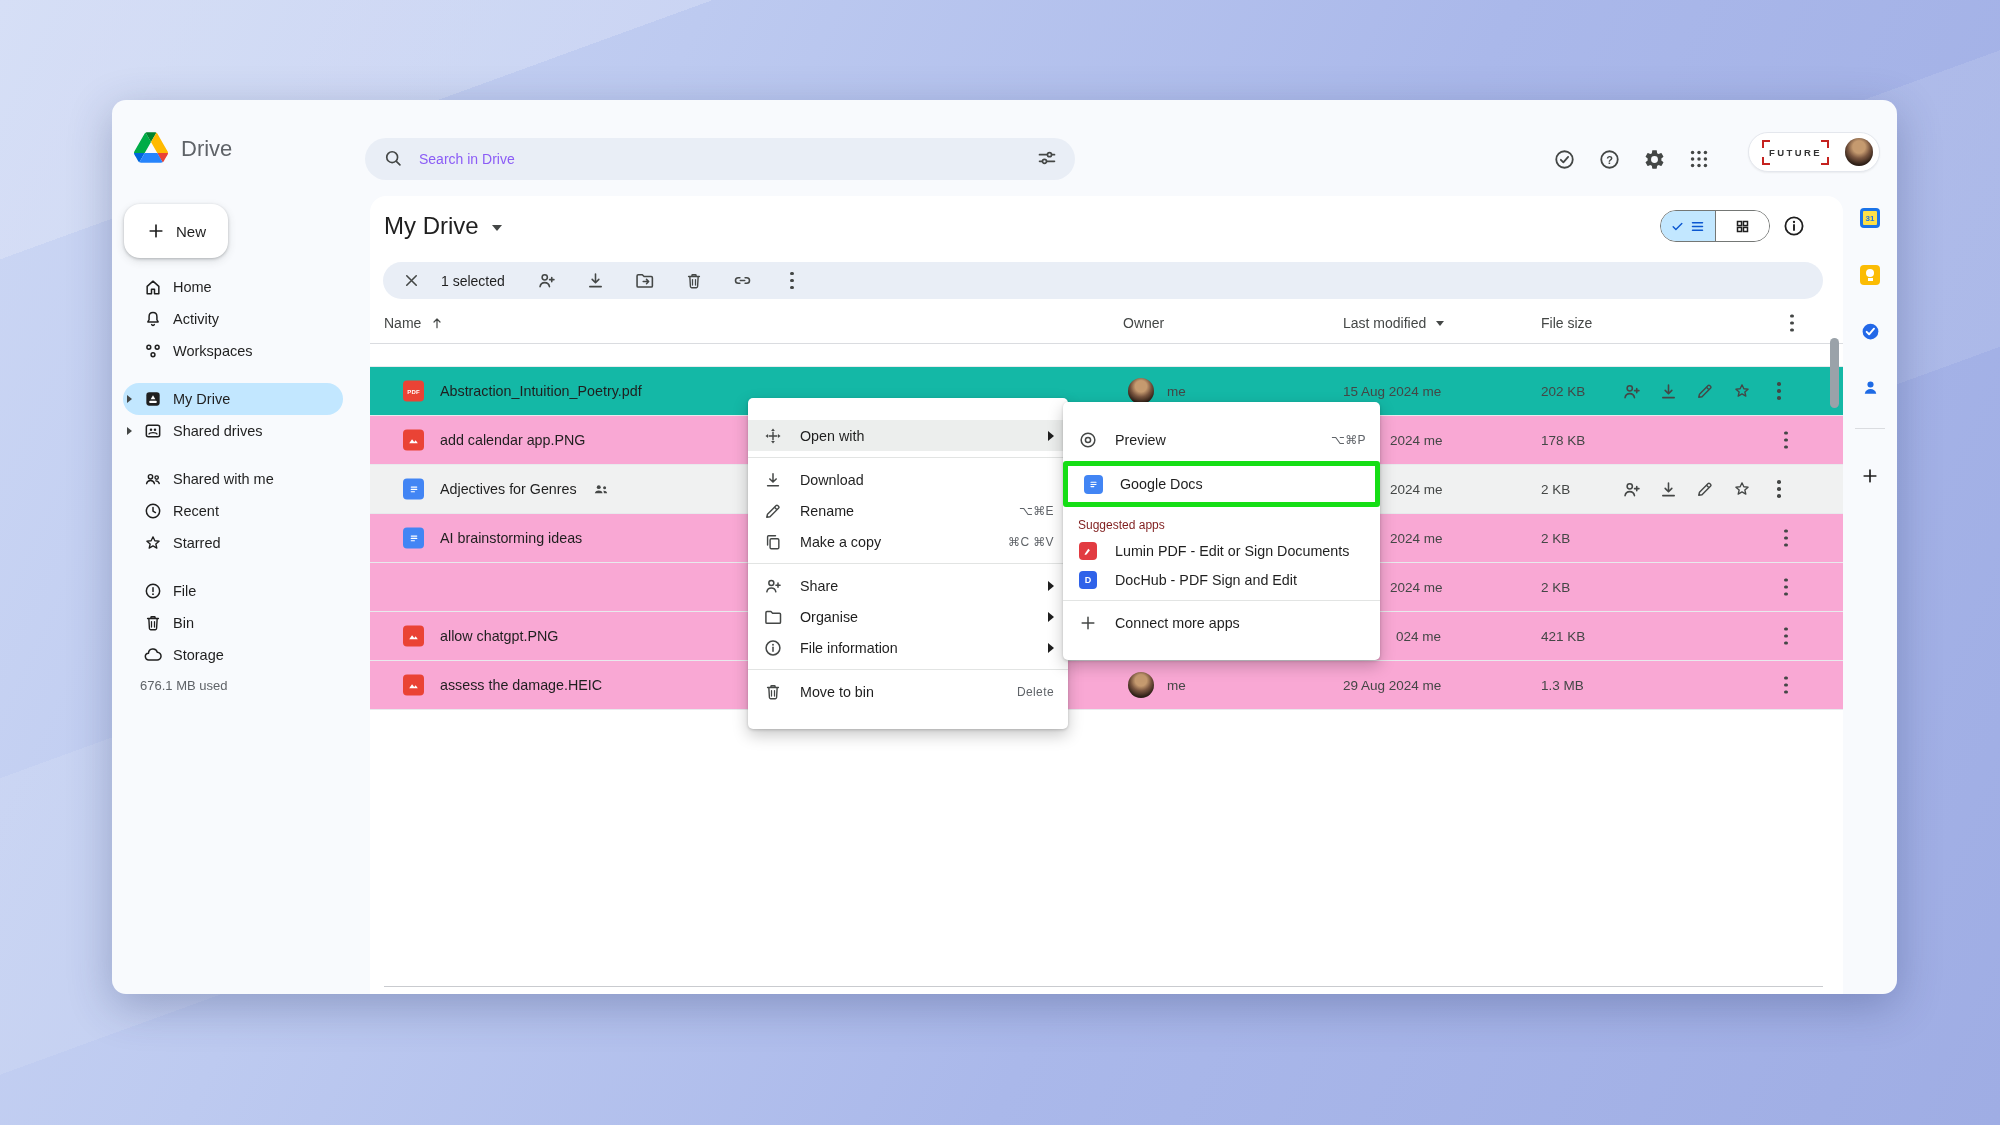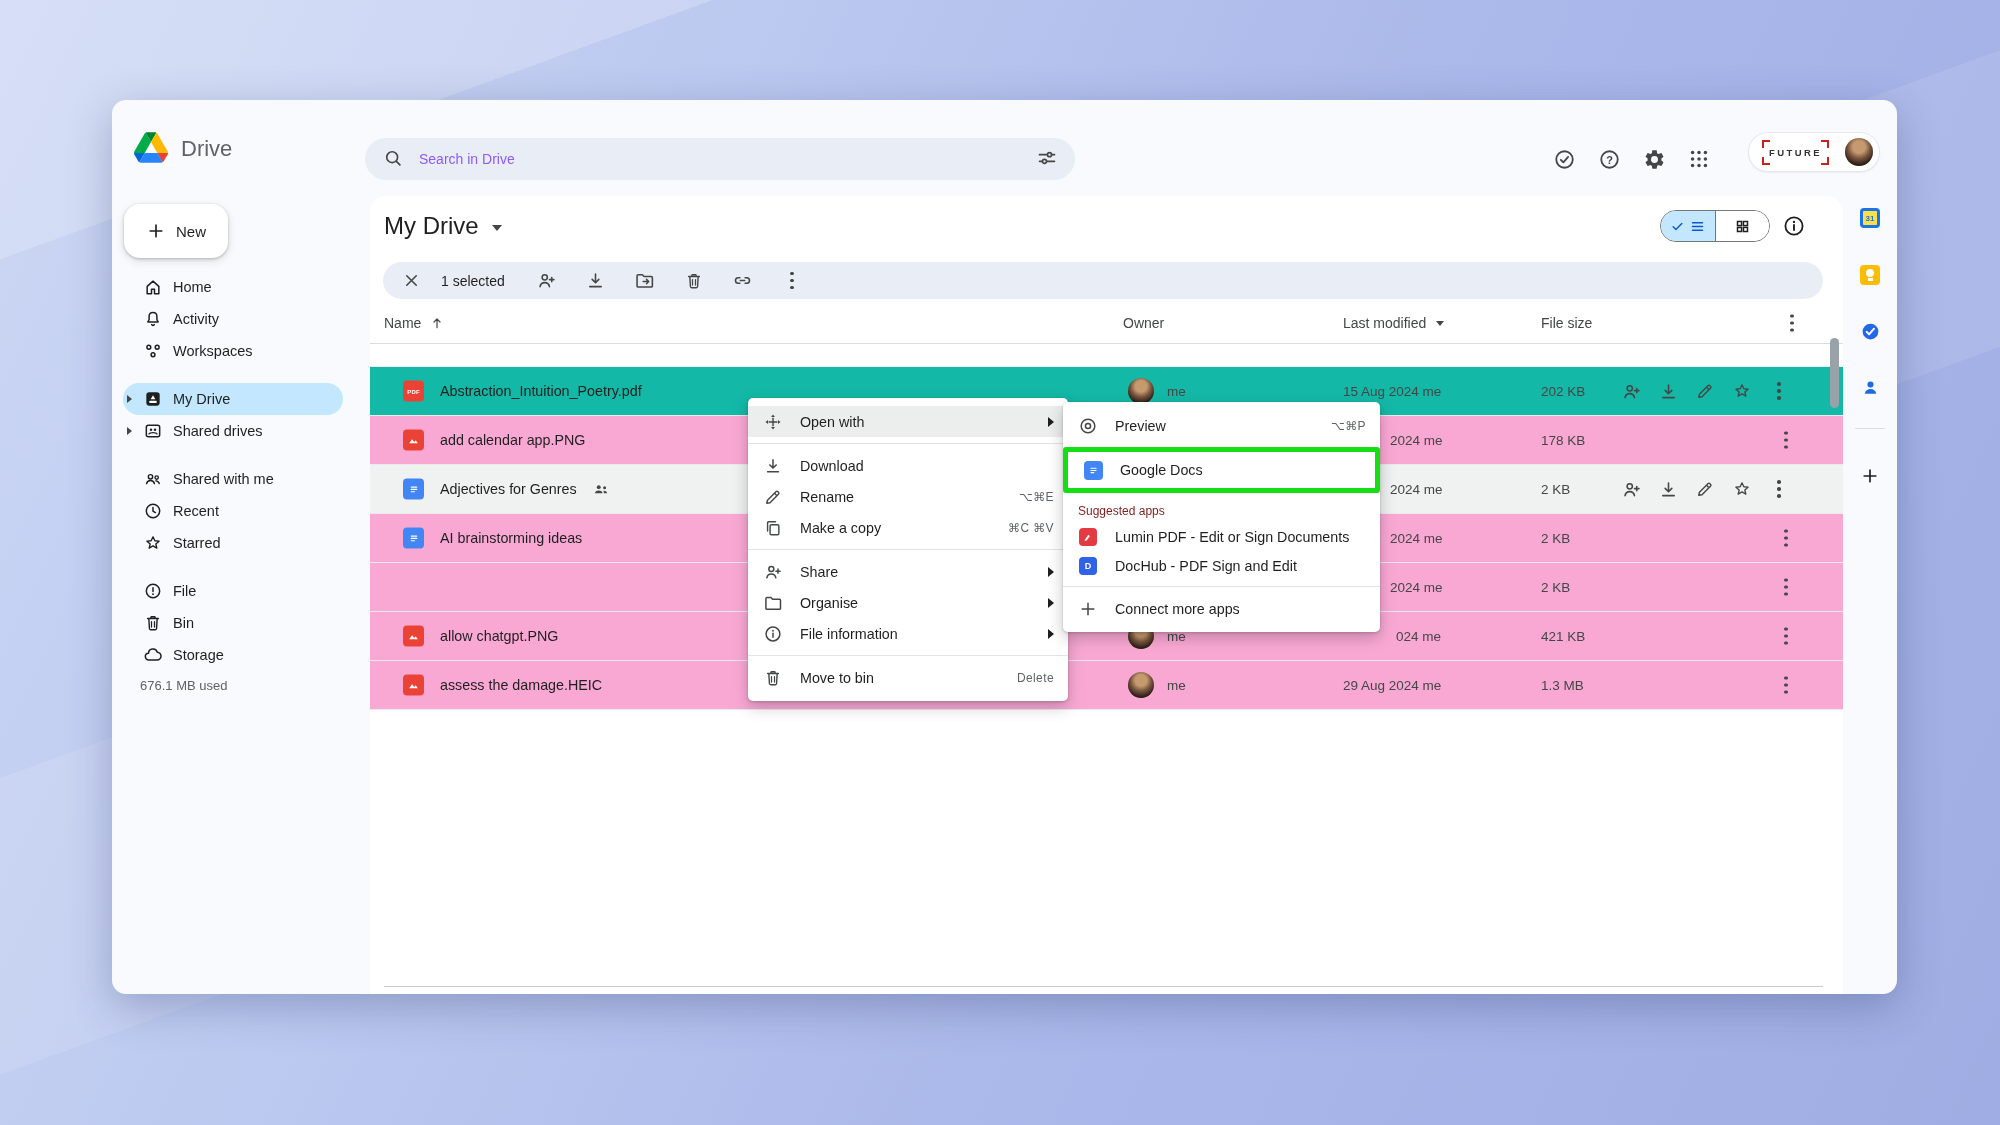--- a/index.html
+++ b/index.html
@@ -90,21 +90,21 @@
   .act{width:22px;height:22px;display:flex;align-items:center;justify-content:center;cursor:pointer;}
   .fic{width:21px;height:21px;border-radius:4px;display:flex;align-items:center;justify-content:center;}
   .fic.red{background:#ea4335;}
   .fic.blue{background:#4285f4;}
   .fic-t{font-size:6px;font-weight:800;color:#fff;letter-spacing:.2px;}
   .dots3{display:flex;flex-direction:column;align-items:center;}
   .dots3 span{width:3.6px;height:3.6px;border-radius:50%;background:#444746;margin:1.7px 0;}
   .thumb{position:absolute;right:4px;top:142px;width:9px;height:70px;border-radius:5px;background:#9aa2a9;z-index:2;}
   .endline{position:absolute;left:14px;right:20px;bottom:7px;height:1px;background:#c9cbcf;}
   
-  .menu{position:absolute;background:#fff;border-radius:5px;padding:8px 0;z-index:5;font-size:14.3px;color:#1f1f1f;
+  .menu{position:absolute;background:#fff;border-radius:5px;padding:22px 0;z-index:5;font-size:14.3px;color:#1f1f1f;
     box-shadow:0 1px 3px rgba(0,0,0,.18),0 6px 16px rgba(0,0,0,.22);}
   .ctx{left:636px;top:298px;width:320px;}
   .sub{left:951px;top:302px;width:317px;z-index:6;}
   .mi{height:31px;display:flex;align-items:center;padding:0 14px 0 15px;gap:17px;cursor:pointer;white-space:nowrap;}
   .mi.hl{background:#eceeed;}
   .mi .sc{font-size:12px;color:#5f6368;letter-spacing:.4px;}
   .mic{width:20px;height:20px;display:flex;align-items:center;justify-content:center;}
   .mdiv{height:1px;background:#e2e4e3;margin:6px 0;}
   .green{border:5px solid #15de15;border-radius:3px;margin:6px 0;background:#fff;}
   .green .mi{height:36px;}

